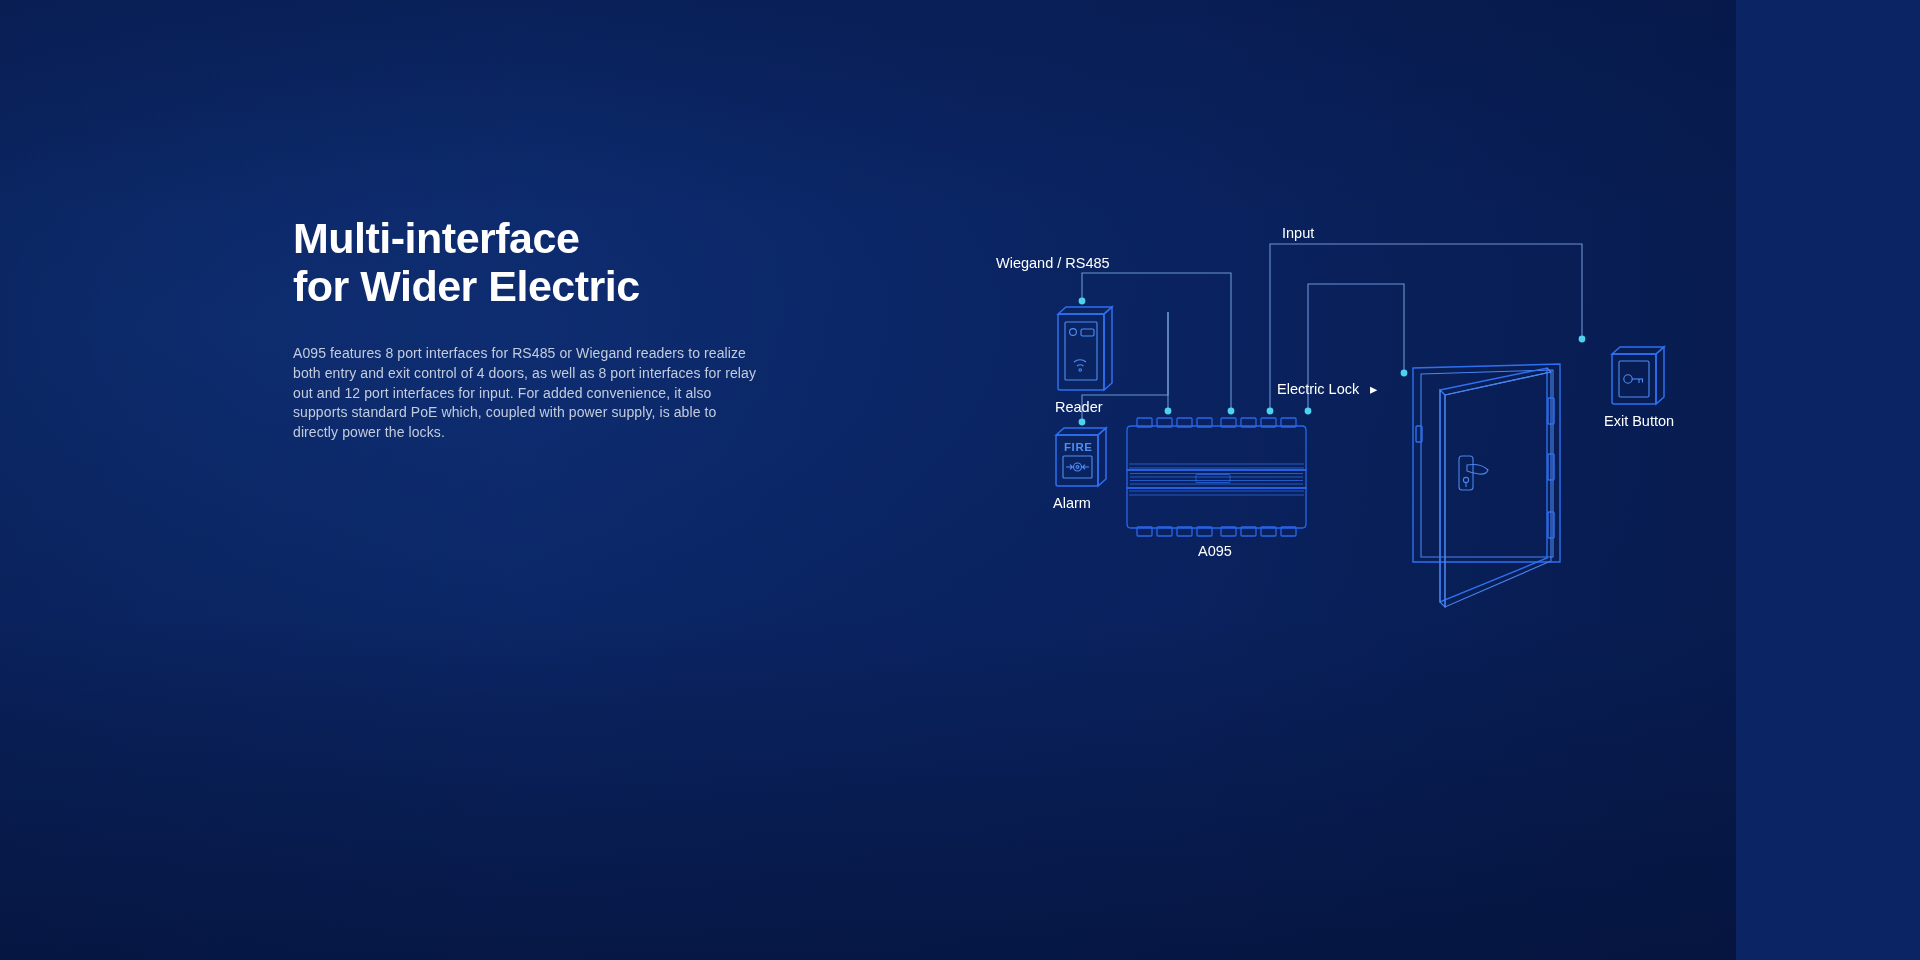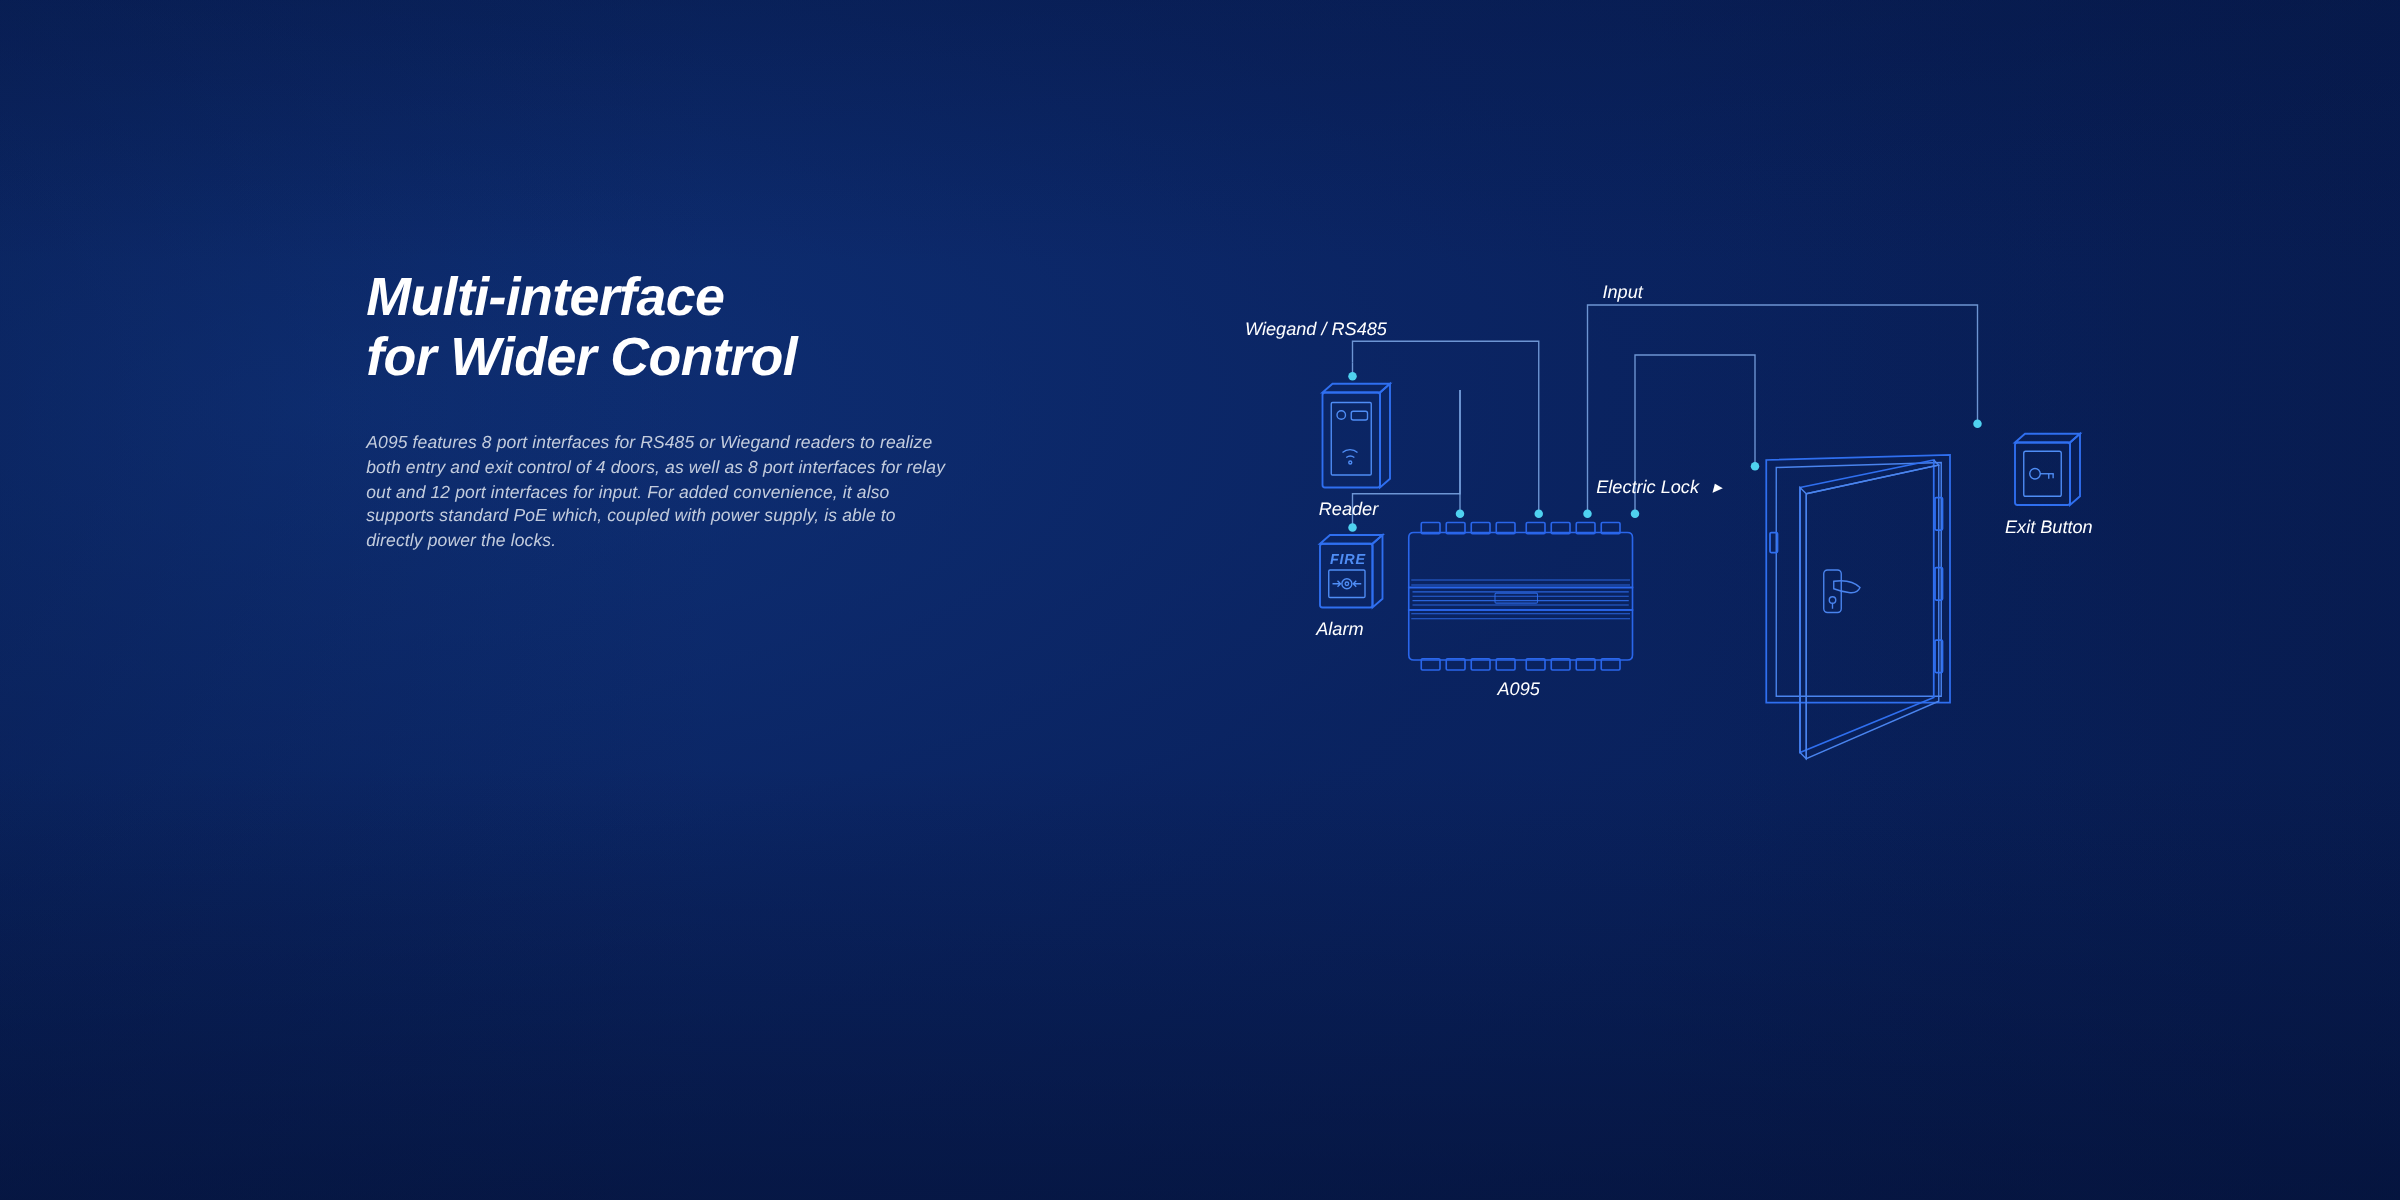--- a/index.html
+++ b/index.html
@@ -5,24 +5,23 @@
 <style>
   * { margin:0; padding:0; box-sizing:border-box; }
   html, body {
     width:1920px; height:960px;
     overflow:hidden;
     background:#0a2464;
     font-family:"Liberation Sans", sans-serif;
   }
   #stage {
     position:relative;
-    width:1920px; height:960px;
+    width:1736px; height:960px;
     background:#0b2360;
     overflow:hidden;
-    font-style:italic;
   }
 
   
   #bg-photo {
     position:absolute; inset:-60px;
     filter:blur(22px);
     opacity:1;
   }
   .blob { position:absolute; border-radius:40%; }
 
@@ -109,21 +108,21 @@
     <div class="blob" style="left:830px; top:520px;  width:380px; height:300px; background:#081f5c; opacity:.45;"></div>
     <div class="blob" style="left:1150px;top:0px;    width:500px; height:480px; background:#0e3178; opacity:.30;"></div>
     <div class="blob" style="left:1500px;top:380px;  width:520px; height:560px; background:#071b50; opacity:.45;"></div>
   </div>
   <div id="bg-tint"></div>
   <div id="bg-vignette"></div>
 
   <div id="copy">
     <h1 id="headline">
       <span>Multi-interface</span>
-      <span class="l2">for Wider Control</span>
+      <span class="l2">for Wider Electric</span>
     </h1>
     <p id="body-copy">A095 features 8 port interfaces for RS485 or Wiegand readers to realize both entry and exit control of 4 doors, as well as 8 port interfaces for relay out and 12 port interfaces for input. For added convenience, it also supports standard PoE which, coupled with power supply, is able to directly power the locks.</p>
   </div>
 
   <div id="diagram">
     <svg width="850" height="430" viewBox="0 0 850 430" xmlns="http://www.w3.org/2000/svg">
 
       <g>
         <path class="wire" d="M62,60 L62,43 L211,43 L211,180"></path>
         <path class="wire" d="M62,60 L62,70"></path>

